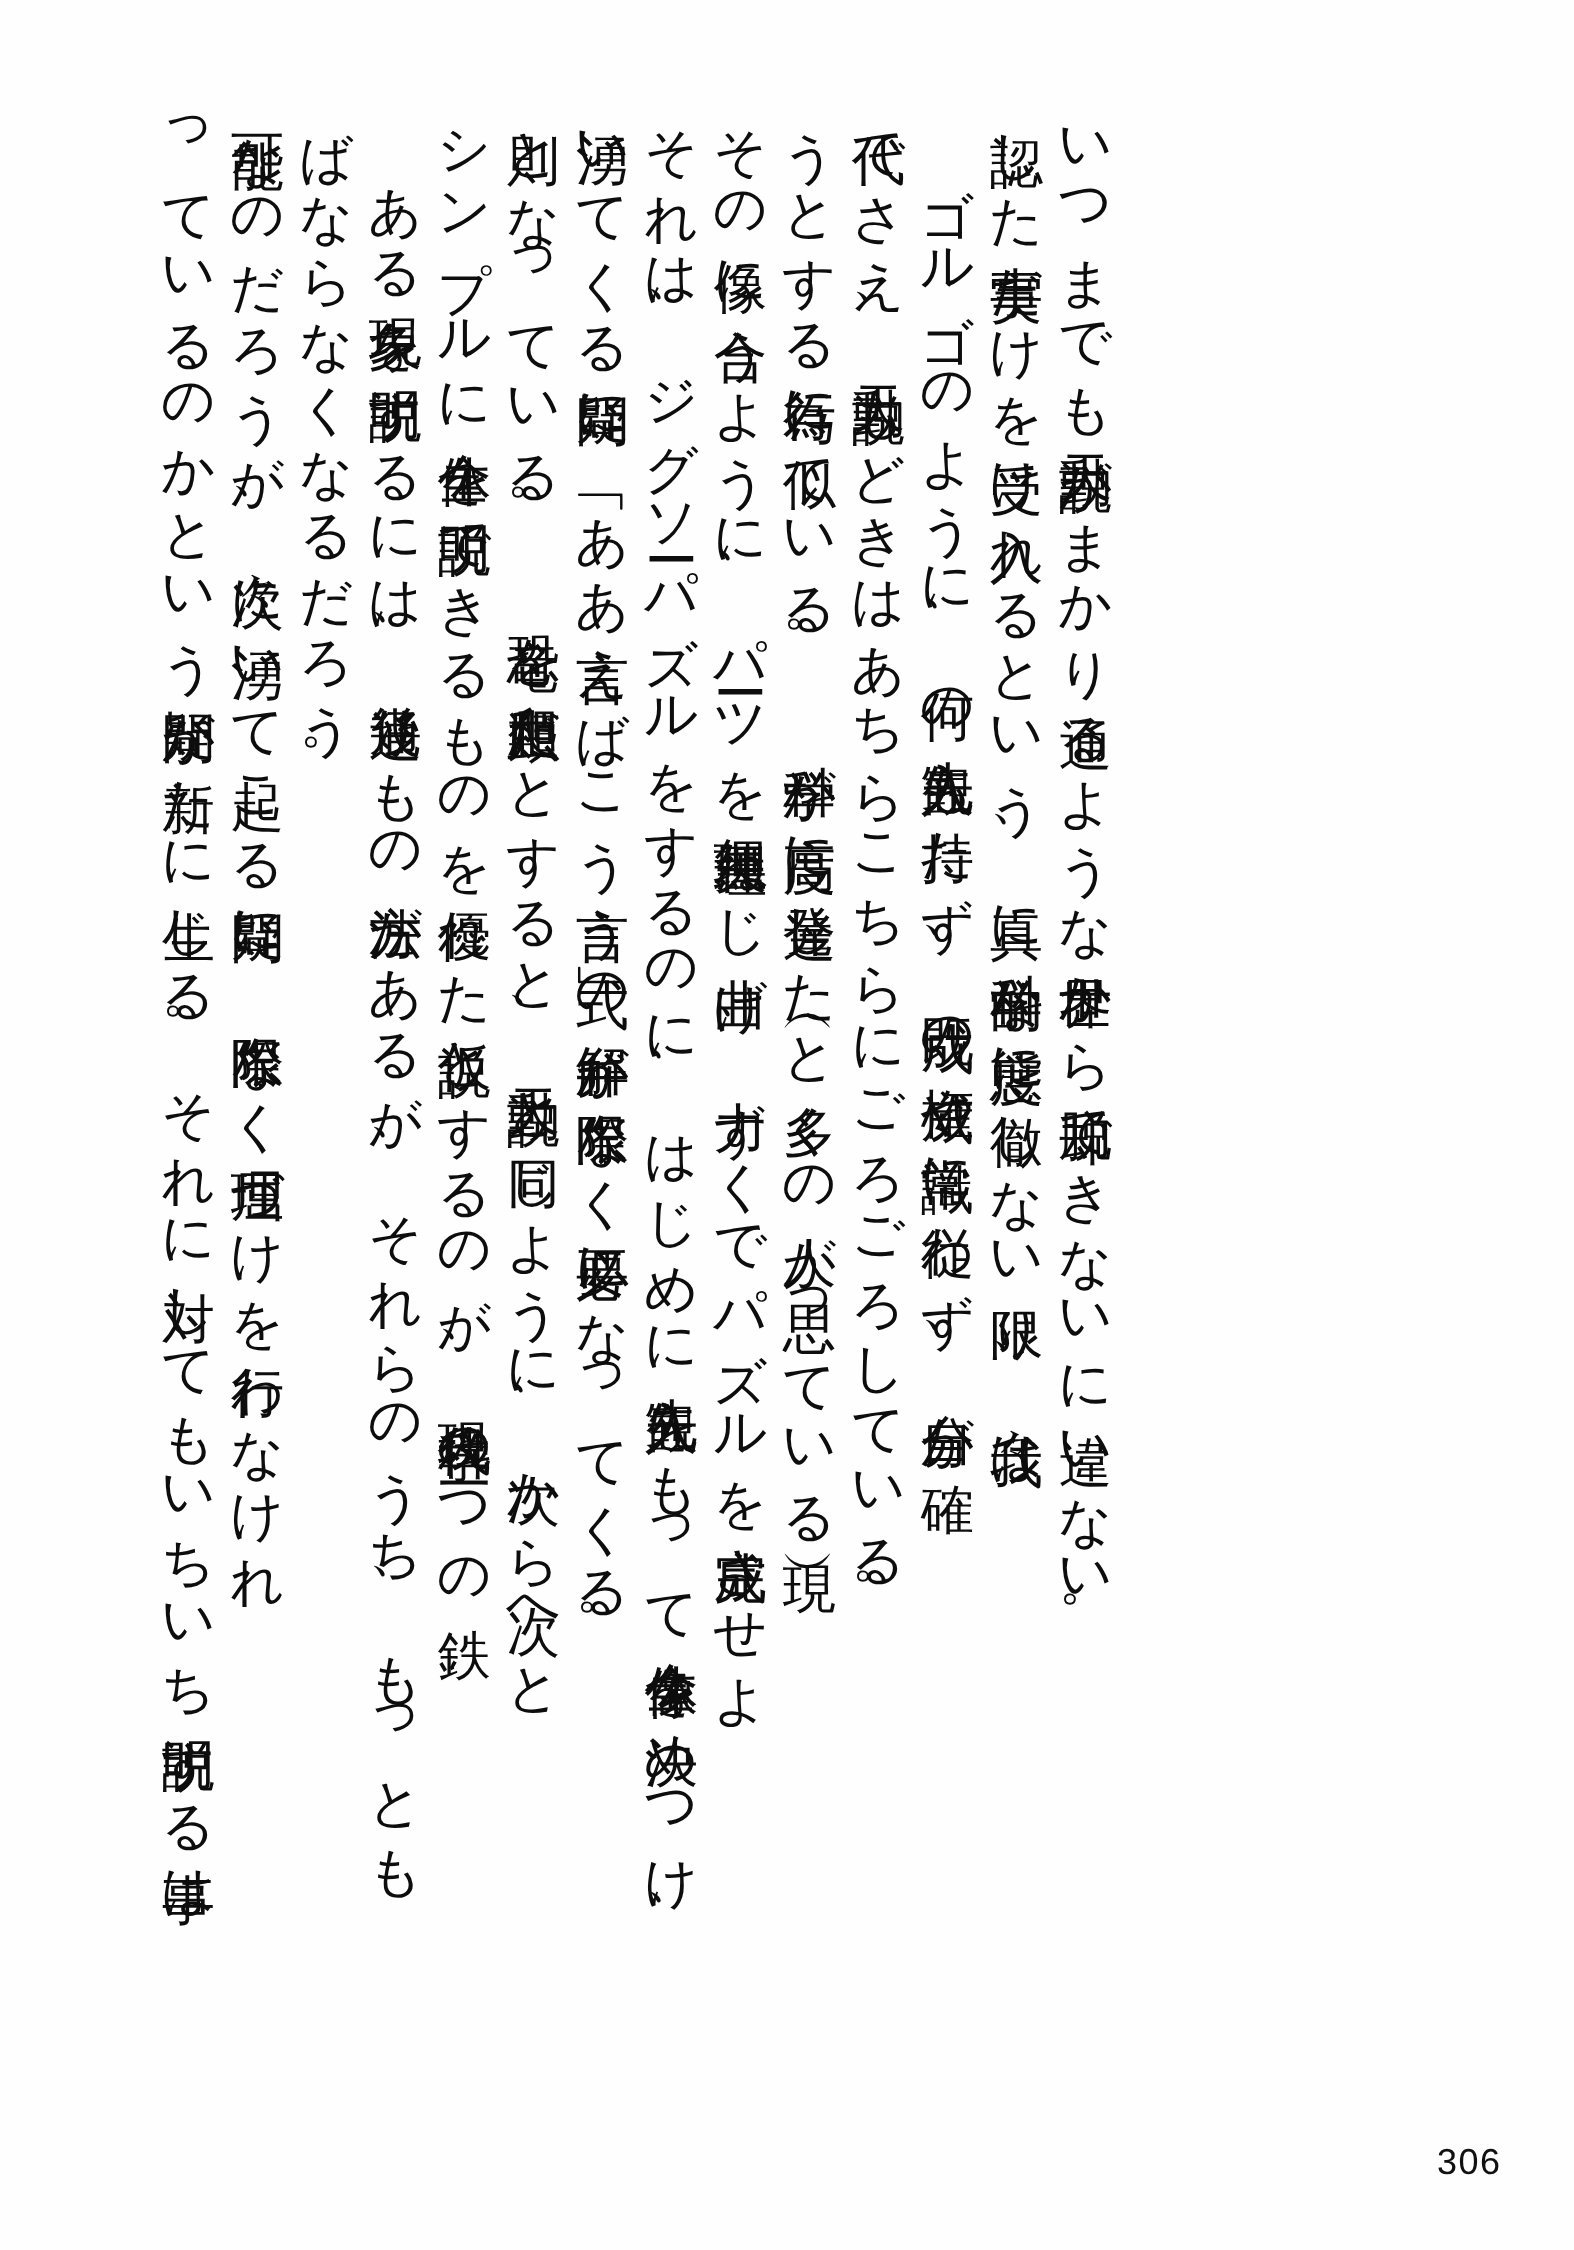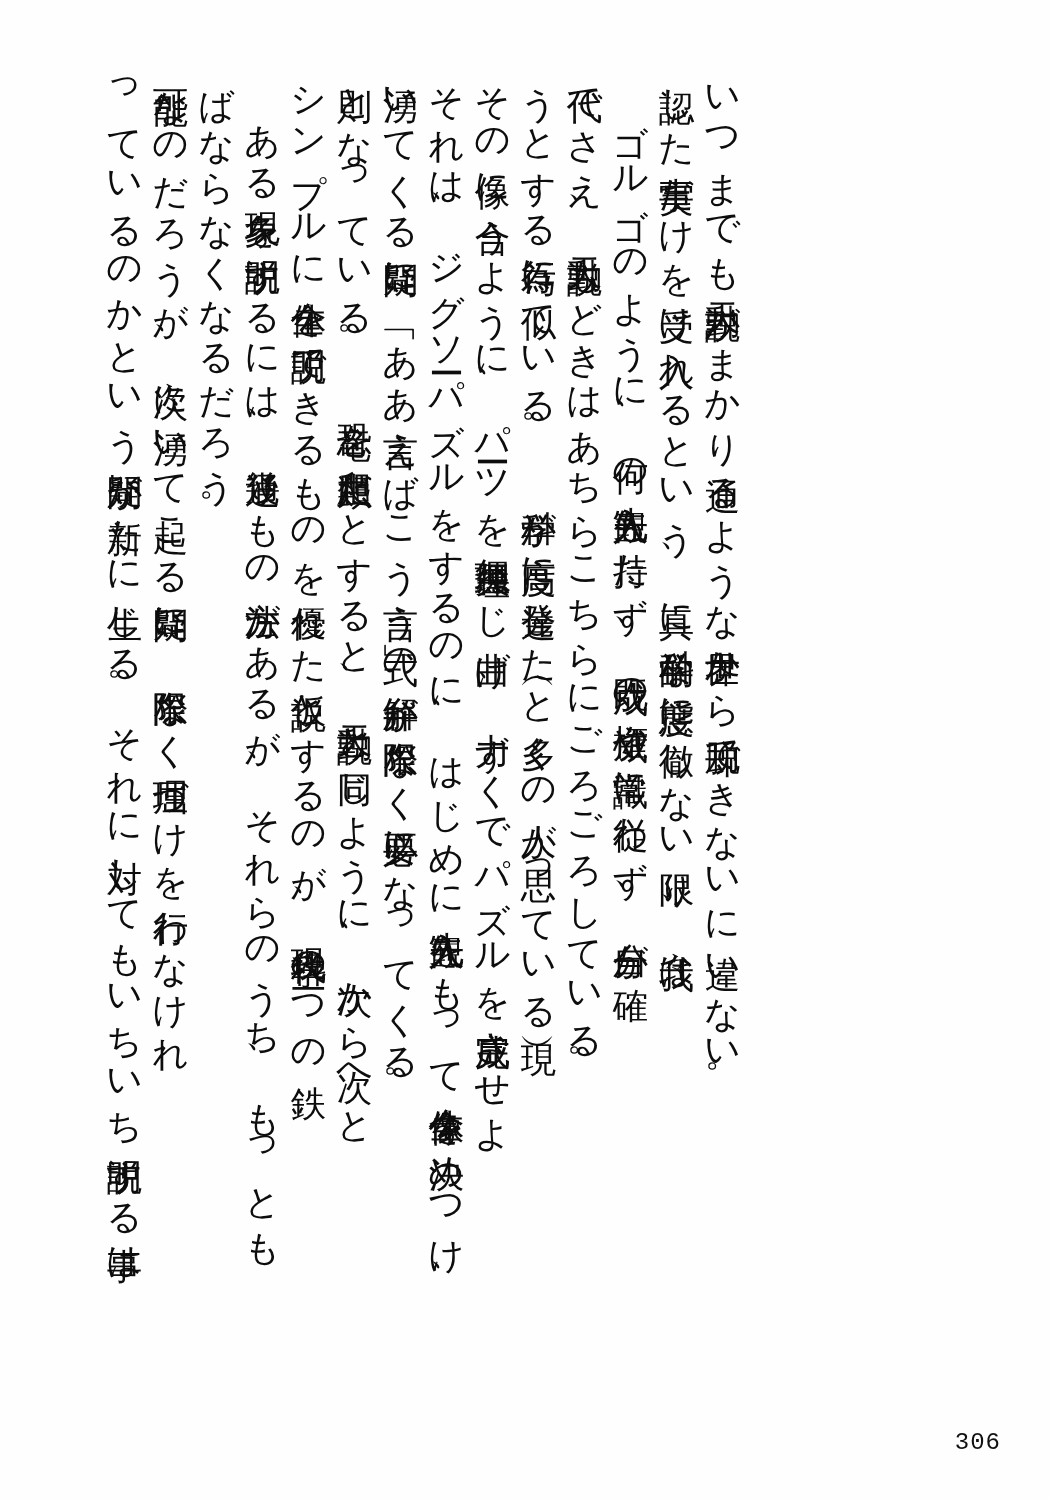--- a/index.html
+++ b/index.html
@@ -48,21 +48,21 @@
     overflow: visible;
     font-family: "DejaVu Serif", "Liberation Serif", serif;
     font-weight: 500;
     color: #0d0d0d;
   }
   .page-number {
     position: absolute;
     right: 48px;
     bottom: 44px;
     font-size: 24px;
-    font-family: Liberation Mono, monospace;
+    font-family: Liberation Sans, sans-serif;
     color: #111;
     letter-spacing: 1px;
   }
 </style>
 </head>
 <body>
 
 <div class="page">
   <div class="text-block">
     <div class="line">っているのかという疑問が新たに生じる。それに対してもいちいち説明する事は</div>

